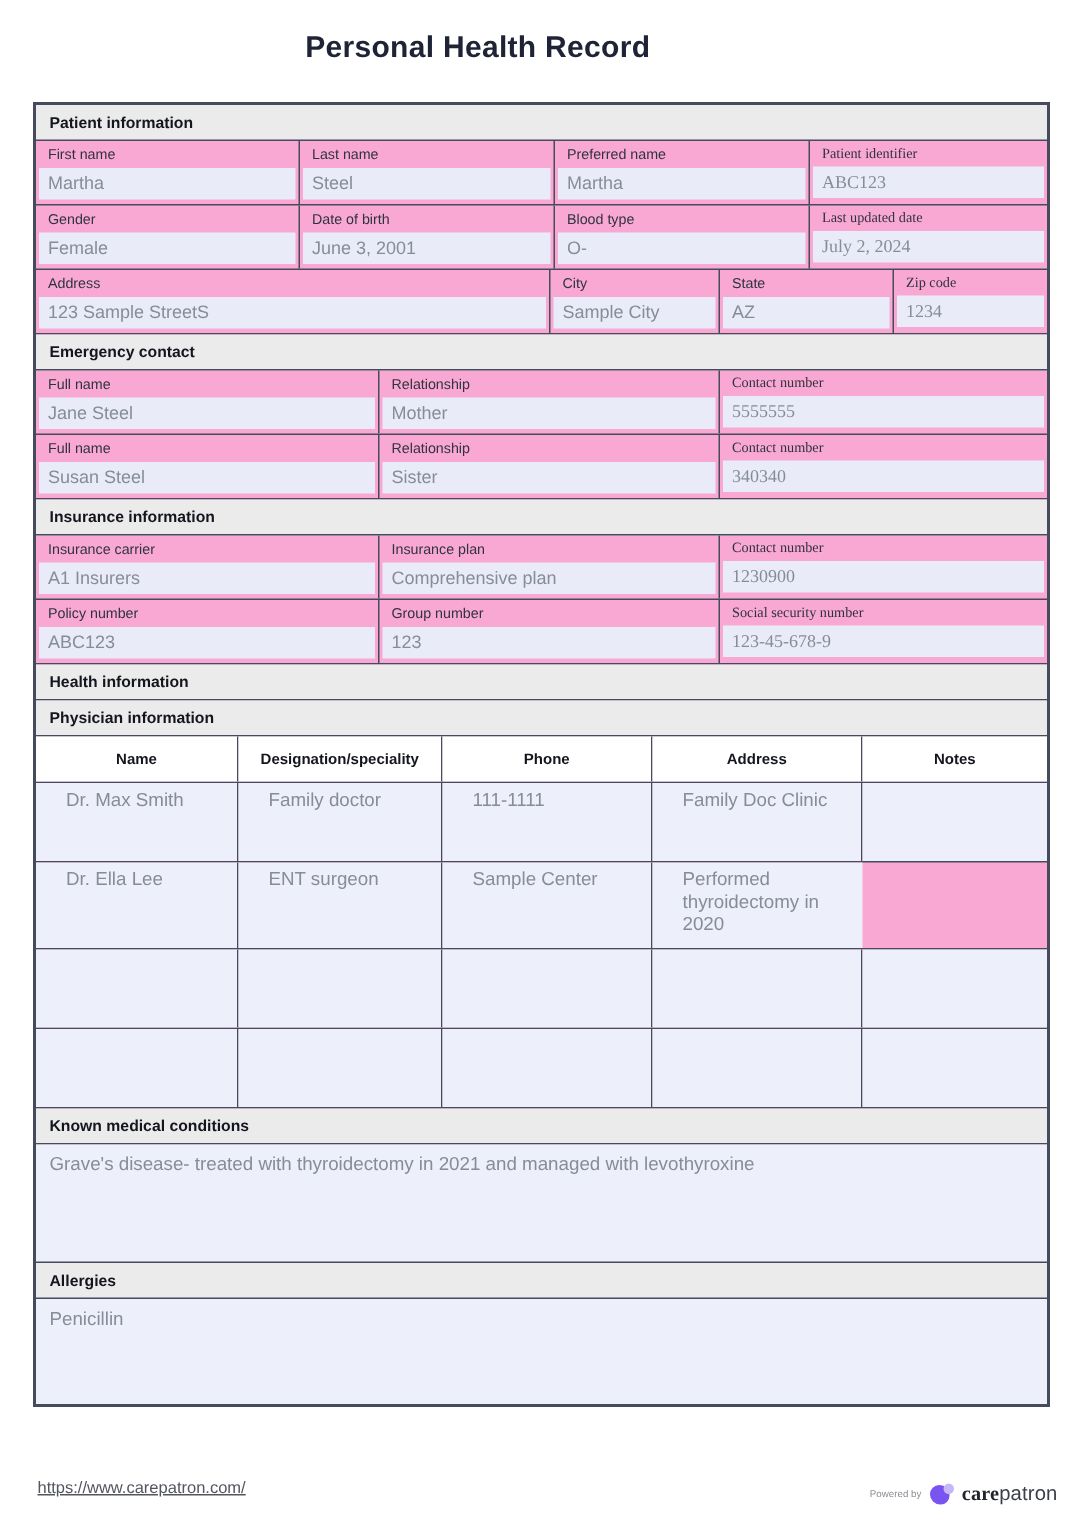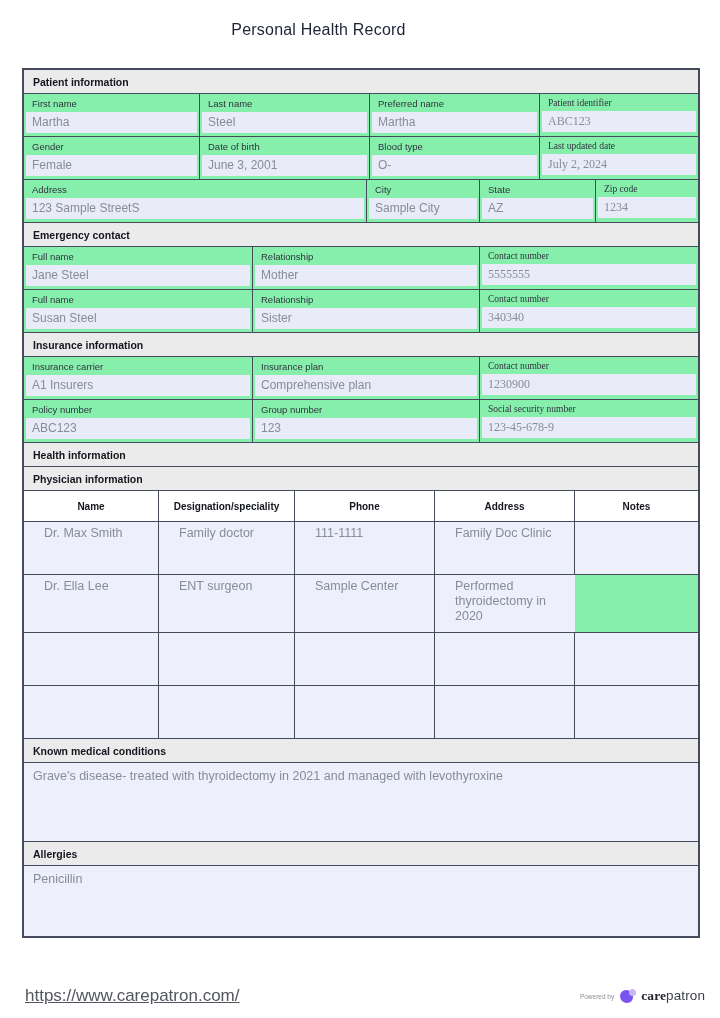--- a/index.html
+++ b/index.html
@@ -2,25 +2,25 @@
 <html><head>
 <meta charset="utf-8">
 <style>
   html,body{margin:0;padding:0;}
   body{
     width:720px;height:1018px;background:#ffffff;position:relative;
     font-family:"Liberation Sans", sans-serif;overflow:hidden;
   }
   .page-title{
     position:absolute;top:21px;left:0;width:637px;text-align:center;
-    font-size:16px;font-weight:normal;color:#1e2336;letter-spacing:.2px;
+    font-size:20px;font-weight:bold;color:#1e2336;letter-spacing:.2px;
   }
   .form{
     position:absolute;left:22px;top:68px;width:678px;
-    border:2px solid #454b5c;box-sizing:border-box;background:#86efac;
+    border:2px solid #454b5c;box-sizing:border-box;background:#f9a8d4;
   }
   .sec{
     background:#ebebec;border-bottom:1.5px solid #454b5c;
     padding:6px 9px 5px;font-size:10.5px;font-weight:bold;color:#14161d;
   }
   .frow{display:grid;border-bottom:1.5px solid #454b5c;min-height:42px;}
   .cols4a{grid-template-columns:176px 170px 170px 1fr;}
   .cols4b{grid-template-columns:343px 113px 116px 1fr;}
   .cols3{grid-template-columns:229px 227px 1fr;}
   .fcell{border-right:1.5px solid #454b5c;padding:4px 0 3px;box-sizing:border-box;}
@@ -42,21 +42,21 @@
     color:#868c99;padding:4px 20px;line-height:15px;box-sizing:border-box;
   }
   .rh1{min-height:52px;} .rh2{min-height:57px;} .rh3{min-height:52px;}
   .tarea{
     background:#edf0fa;border-bottom:1.5px solid #454b5c;
     font-size:12.5px;color:#868c99;padding:6px 9px;box-sizing:border-box;
   }
   .tarea.kmc{min-height:79px;}
   .tarea.alg{min-height:70px;border-bottom:none;}
   .footer-link{
-    position:absolute;left:25px;top:986px;font-size:17px;color:#53565e;
+    position:absolute;left:25px;top:986px;font-size:11px;color:#53565e;
     text-decoration:underline;cursor:pointer;
   }
   .powered{
     position:absolute;right:15px;top:988px;display:flex;align-items:center;gap:6px;
   }
   .powered-label{font-size:6.5px;color:#8b8e95;}
   .logo-blob{width:15px;height:15px;position:relative;flex:0 0 auto;}
   .logo-blob .main{
     position:absolute;left:0;top:1px;width:13px;height:13px;
     background:#7a54f0;border-radius:48% 52% 46% 54%;

